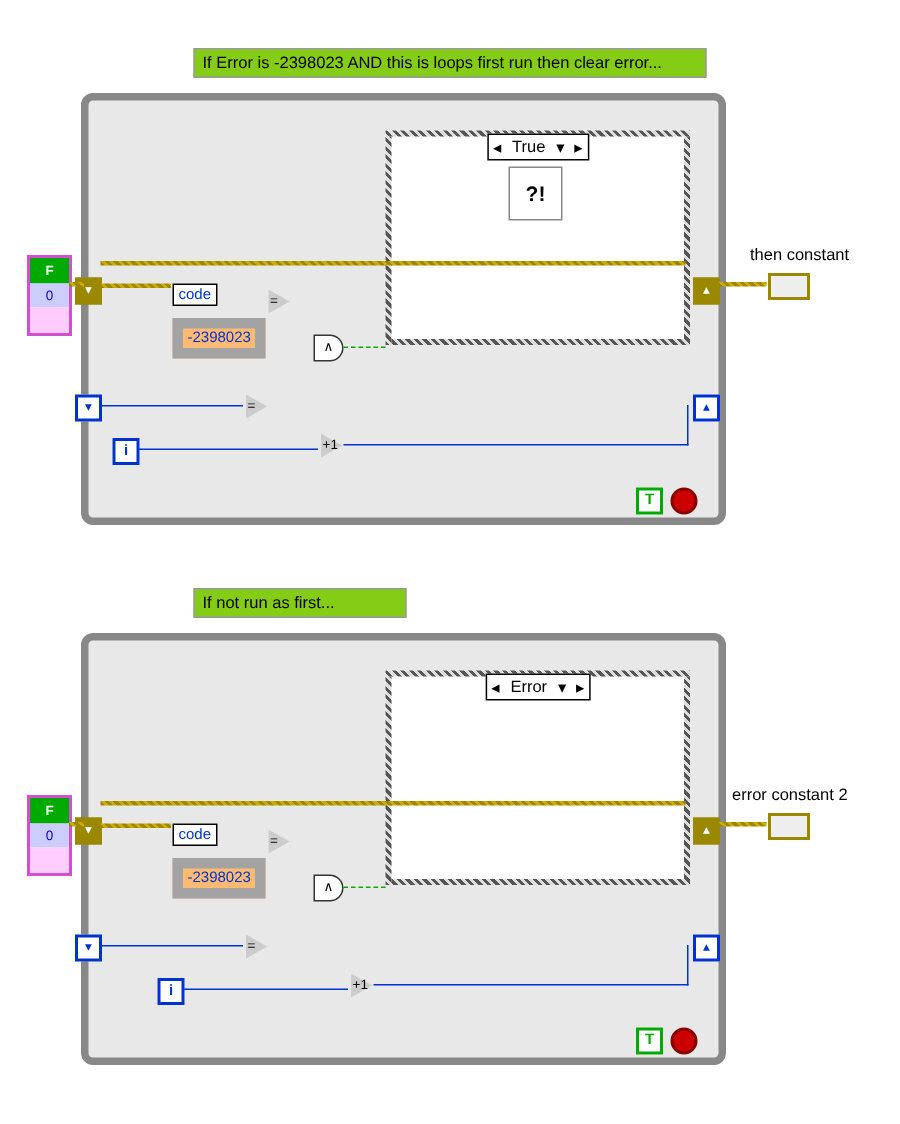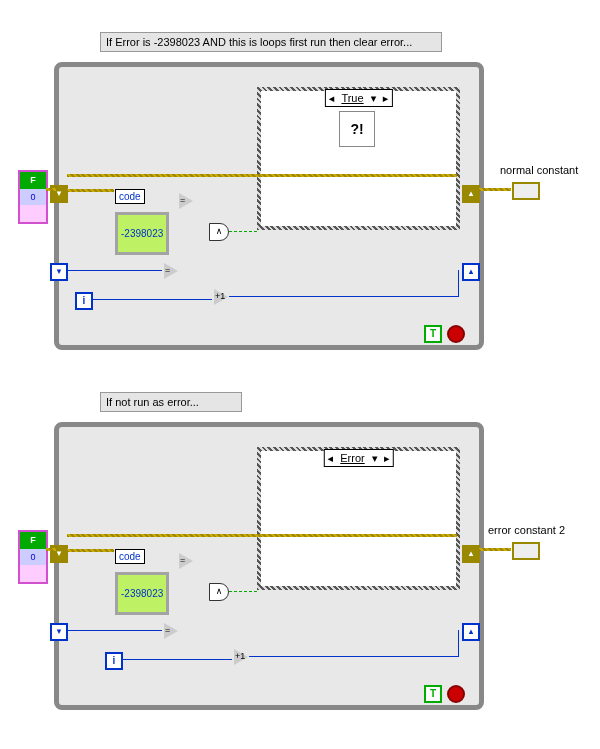--- a/index.html
+++ b/index.html
@@ -8,24 +8,25 @@
     background: #fff;
     font-family: Arial, sans-serif;
     font-size: 11px;
     width: 600px;
     height: 749px;
     overflow: hidden;
     position: relative;
   }
   .comment-box {
     position: absolute;
-    background: #e5e5e5;
+    background: #84cc16;
     border: 1px solid #999;
     padding: 3px 5px;
     font-size: 11px;
+    margin-left: 29px;
   }
   .whileloop {
     position: absolute;
     border: 5px solid #888;
     background: #e8e8e8;
     border-radius: 8px;
   }
   .casestruct {
     position: absolute;
     border: 4px solid #444;
@@ -37,39 +38,39 @@
     top: -2px;
     left: 50%;
     transform: translateX(-50%);
     background: #fff;
     border: 1px solid #000;
     display: flex;
     align-items: center;
     font-size: 11px;
     height: 16px;
   }
-  .case-selector span { padding: 0 4px; text-decoration: underline; }
+  .case-selector span { padding: 0 4px; }
   .arrow-btn {
     width: 12px;
     text-align: center;
     cursor: pointer;
   }
   .unbundle {
     position: absolute;
     background: #fff;
     border: 1px solid #000;
     padding: 1px 3px;
     font-size: 10px;
     color: #0033cc;
   }
   .numconst {
     position: absolute;
-    background: #bef264;
-    border: 3px solid #a3a3a3;
-    padding: 13px 3px;
+    background: #fdba74;
+    border: 7px solid #a3a3a3;
+    padding: 1px 3px;
     font-size: 10px;
     color: #0033cc;
   }
   .triangle-fn {
     position: absolute;
     width: 0; height: 0;
     border-top: 8px solid transparent;
     border-bottom: 8px solid transparent;
     border-left: 14px solid #ccc;
   }
@@ -246,25 +247,25 @@
 
 </div>
 
 <div class="error-cluster" style="left:18px; top:170px;">
   <div class="f">F</div>
   <div class="c">0</div>
   <div class="s"></div>
 </div>
 
 <div class="indicator" style="left:512px; top:182px;"></div>
-<div class="indicator-lbl" style="left:500px; top:164px;">normal constant</div>
+<div class="indicator-lbl" style="left:500px; top:164px;">then constant</div>
 <div class="wire-err" style="left:479px; top:188px; width:32px;"></div>
 <div class="wire-err" style="left:46px; top:188px; width:10px;"></div>
 
-<div class="comment-box" style="left:100px; top:392px; width:130px;">If not run as error...</div>
+<div class="comment-box" style="left:100px; top:392px; width:130px;">If not run as first...</div>
 
 <div class="whileloop" style="left:54px; top:422px; width:420px; height:278px;">
 
   <div class="casestruct" style="left:198px; top:20px; width:195px; height:135px;">
     <div class="case-selector">
       <div class="arrow-btn">◂</div>
       <span>Error</span>
       <div class="arrow-btn">▾</div>
       <div class="arrow-btn">▸</div>
     </div>

